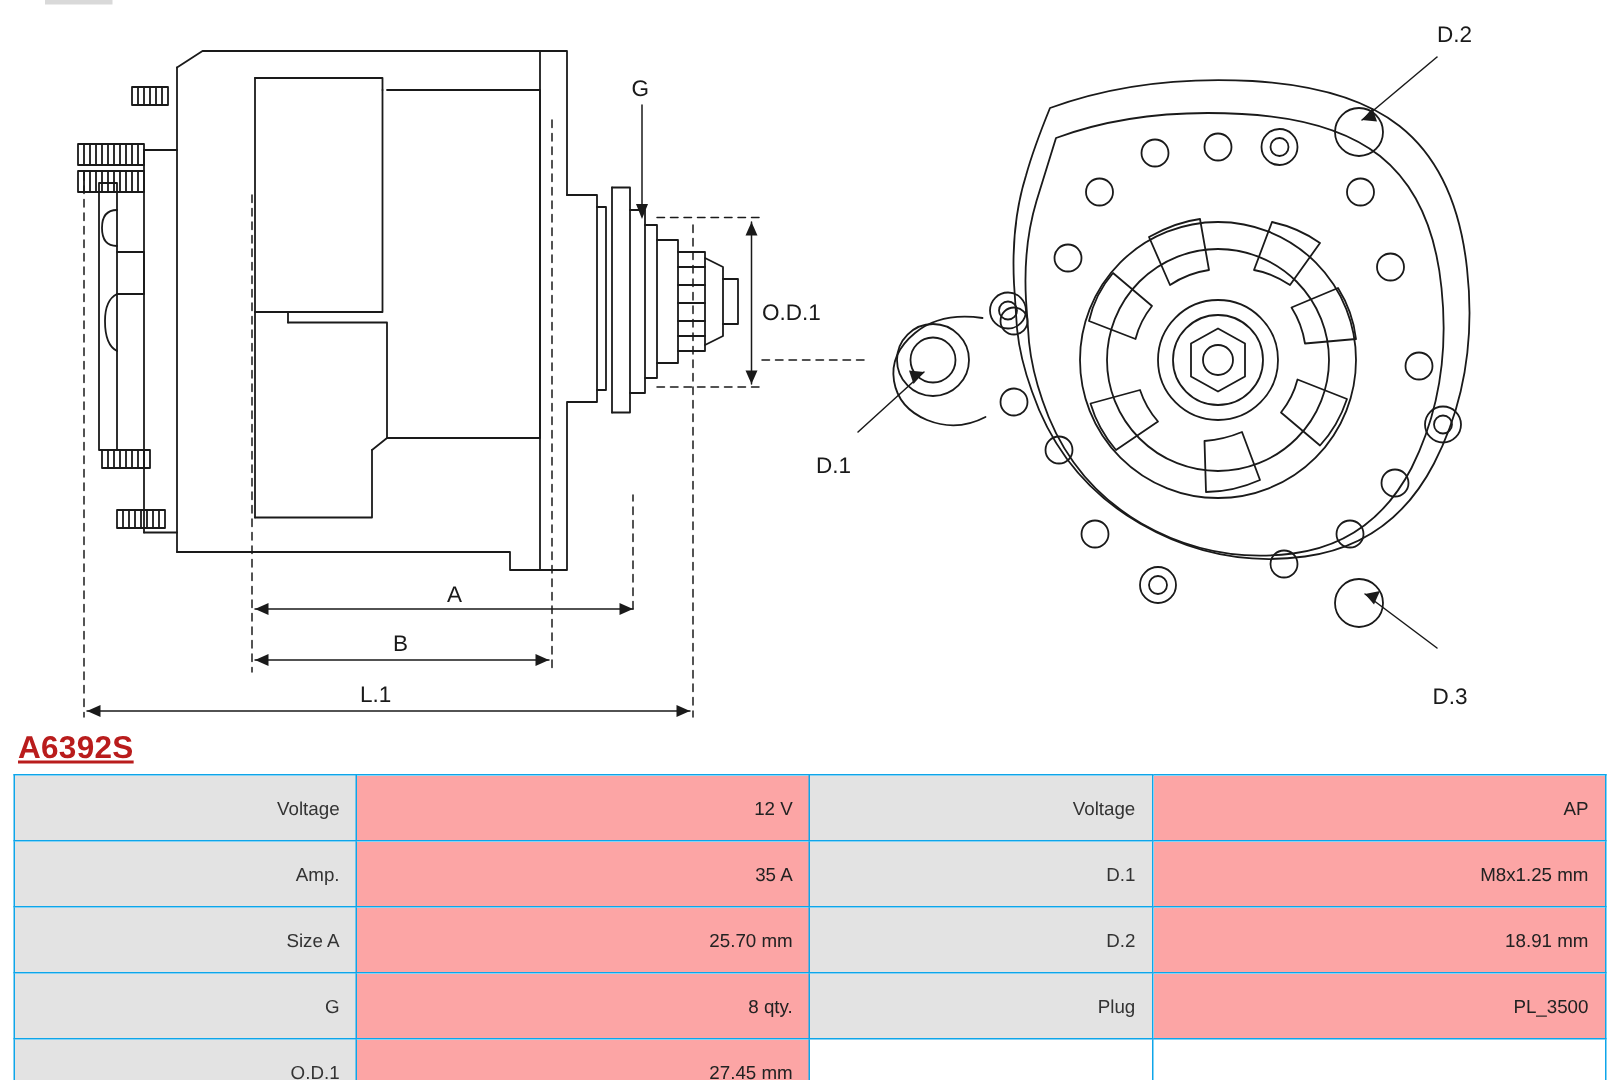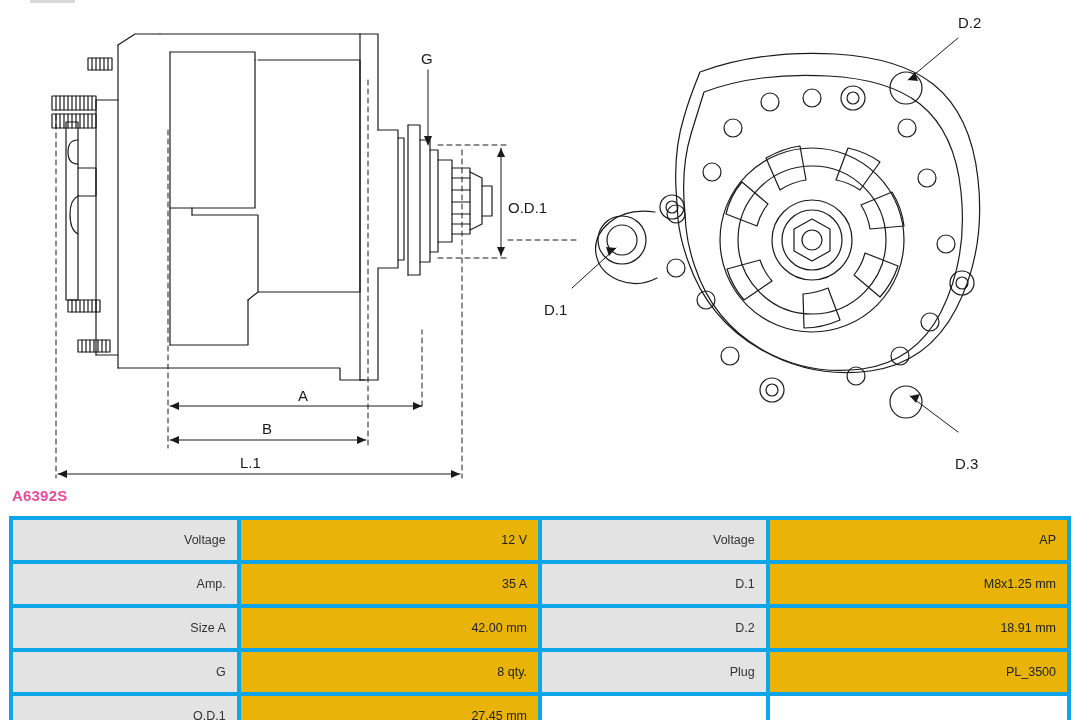--- a/index.html
+++ b/index.html
@@ -15,52 +15,53 @@
   .drawing {
     position: absolute;
     top: 0; left: 0;
     width: 1080px; height: 485px;
   }
 
   .part-number {
     position: absolute;
     left: 12px;
     top: 487px;
-    font-size: 15px;
+    font-size: 21px;
     font-weight: bold;
-    color: #ec4899;
+    color: #b91c1c;
     letter-spacing: 0.2px;
+    text-decoration: underline;
   }
 
   table.specs {
     position: absolute;
     left: 9px;
     top: 516px;
     width: 1062px;
     border-collapse: collapse;
     table-layout: fixed;
     font-size: 12.5px;
     color: #222;
   }
   table.specs td {
-    border: 4px solid #0ea5e9;
+    border: 1px solid #0ea5e9;
     height: 44px;
     padding: 0 11px;
     vertical-align: middle;
     white-space: nowrap;
     overflow: hidden;
   }
   td.label {
     background: #e3e3e3;
     text-align: right;
     color: #333;
     width: 220px;
   }
   td.value {
-    background: #eab308;
+    background: #fca5a5;
     text-align: right;
     color: #222;
     width: 291px;
   }
   td.empty {
     background: #ffffff;
     border: 1px solid #ffffff;
   }
   td.emptylbl {
     background: #ffffff;
@@ -272,21 +273,21 @@
         <td class="value">AP</td>
       </tr>
       <tr>
         <td class="label">Amp.</td>
         <td class="value">35 A</td>
         <td class="label">D.1</td>
         <td class="value">M8x1.25 mm</td>
       </tr>
       <tr>
         <td class="label">Size A</td>
-        <td class="value">42.00 mm</td>
+        <td class="value">25.70 mm</td>
         <td class="label">D.2</td>
         <td class="value">18.91 mm</td>
       </tr>
       <tr>
         <td class="label">G</td>
         <td class="value">8 qty.</td>
         <td class="label">Plug</td>
         <td class="value">PL_3500</td>
       </tr>
       <tr>

